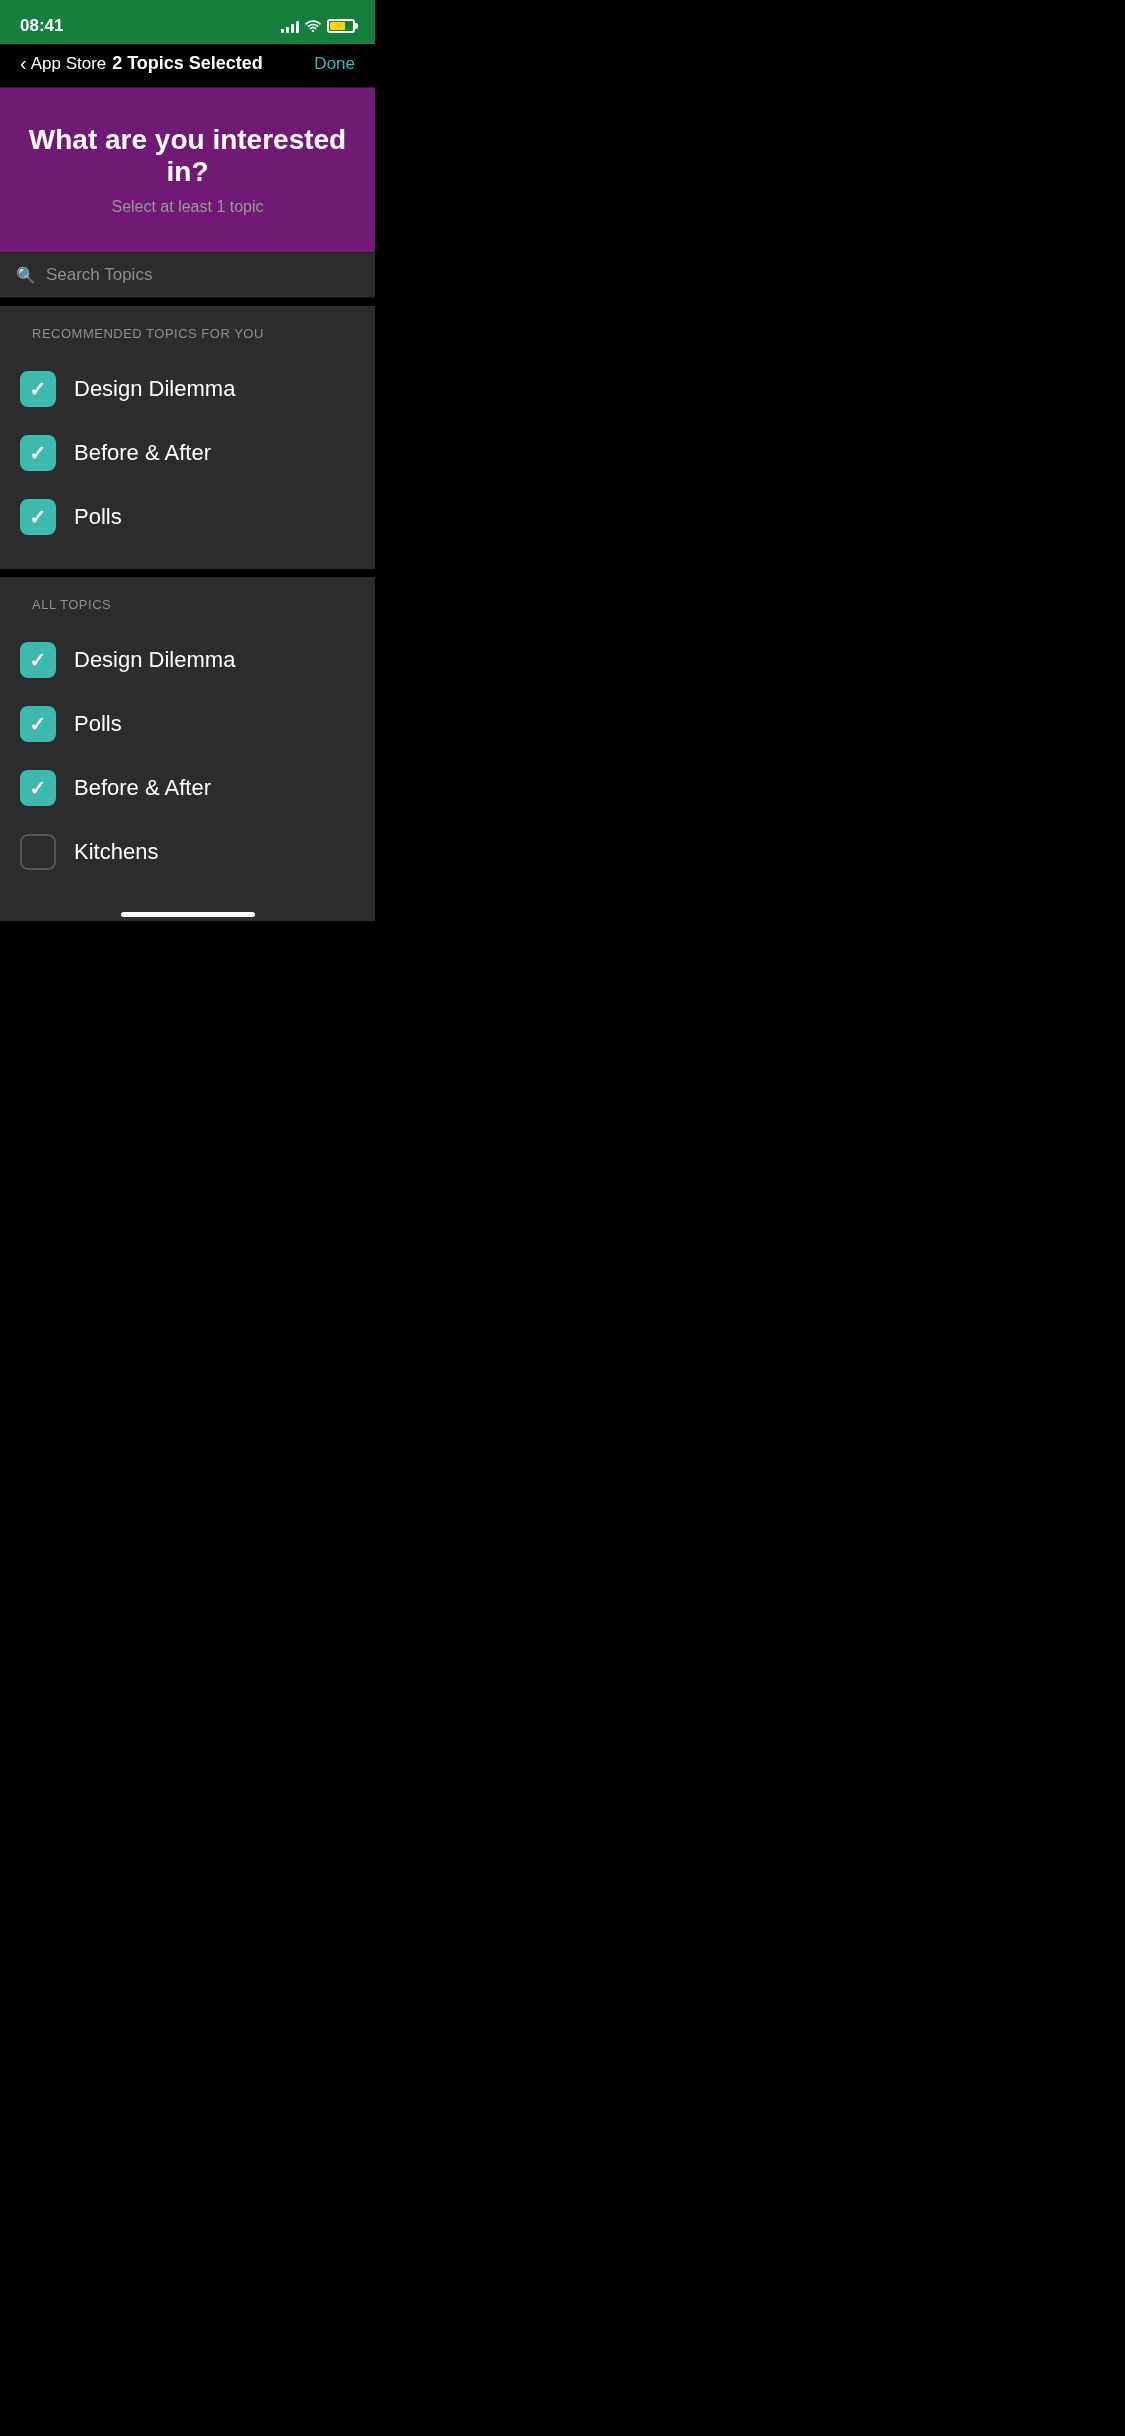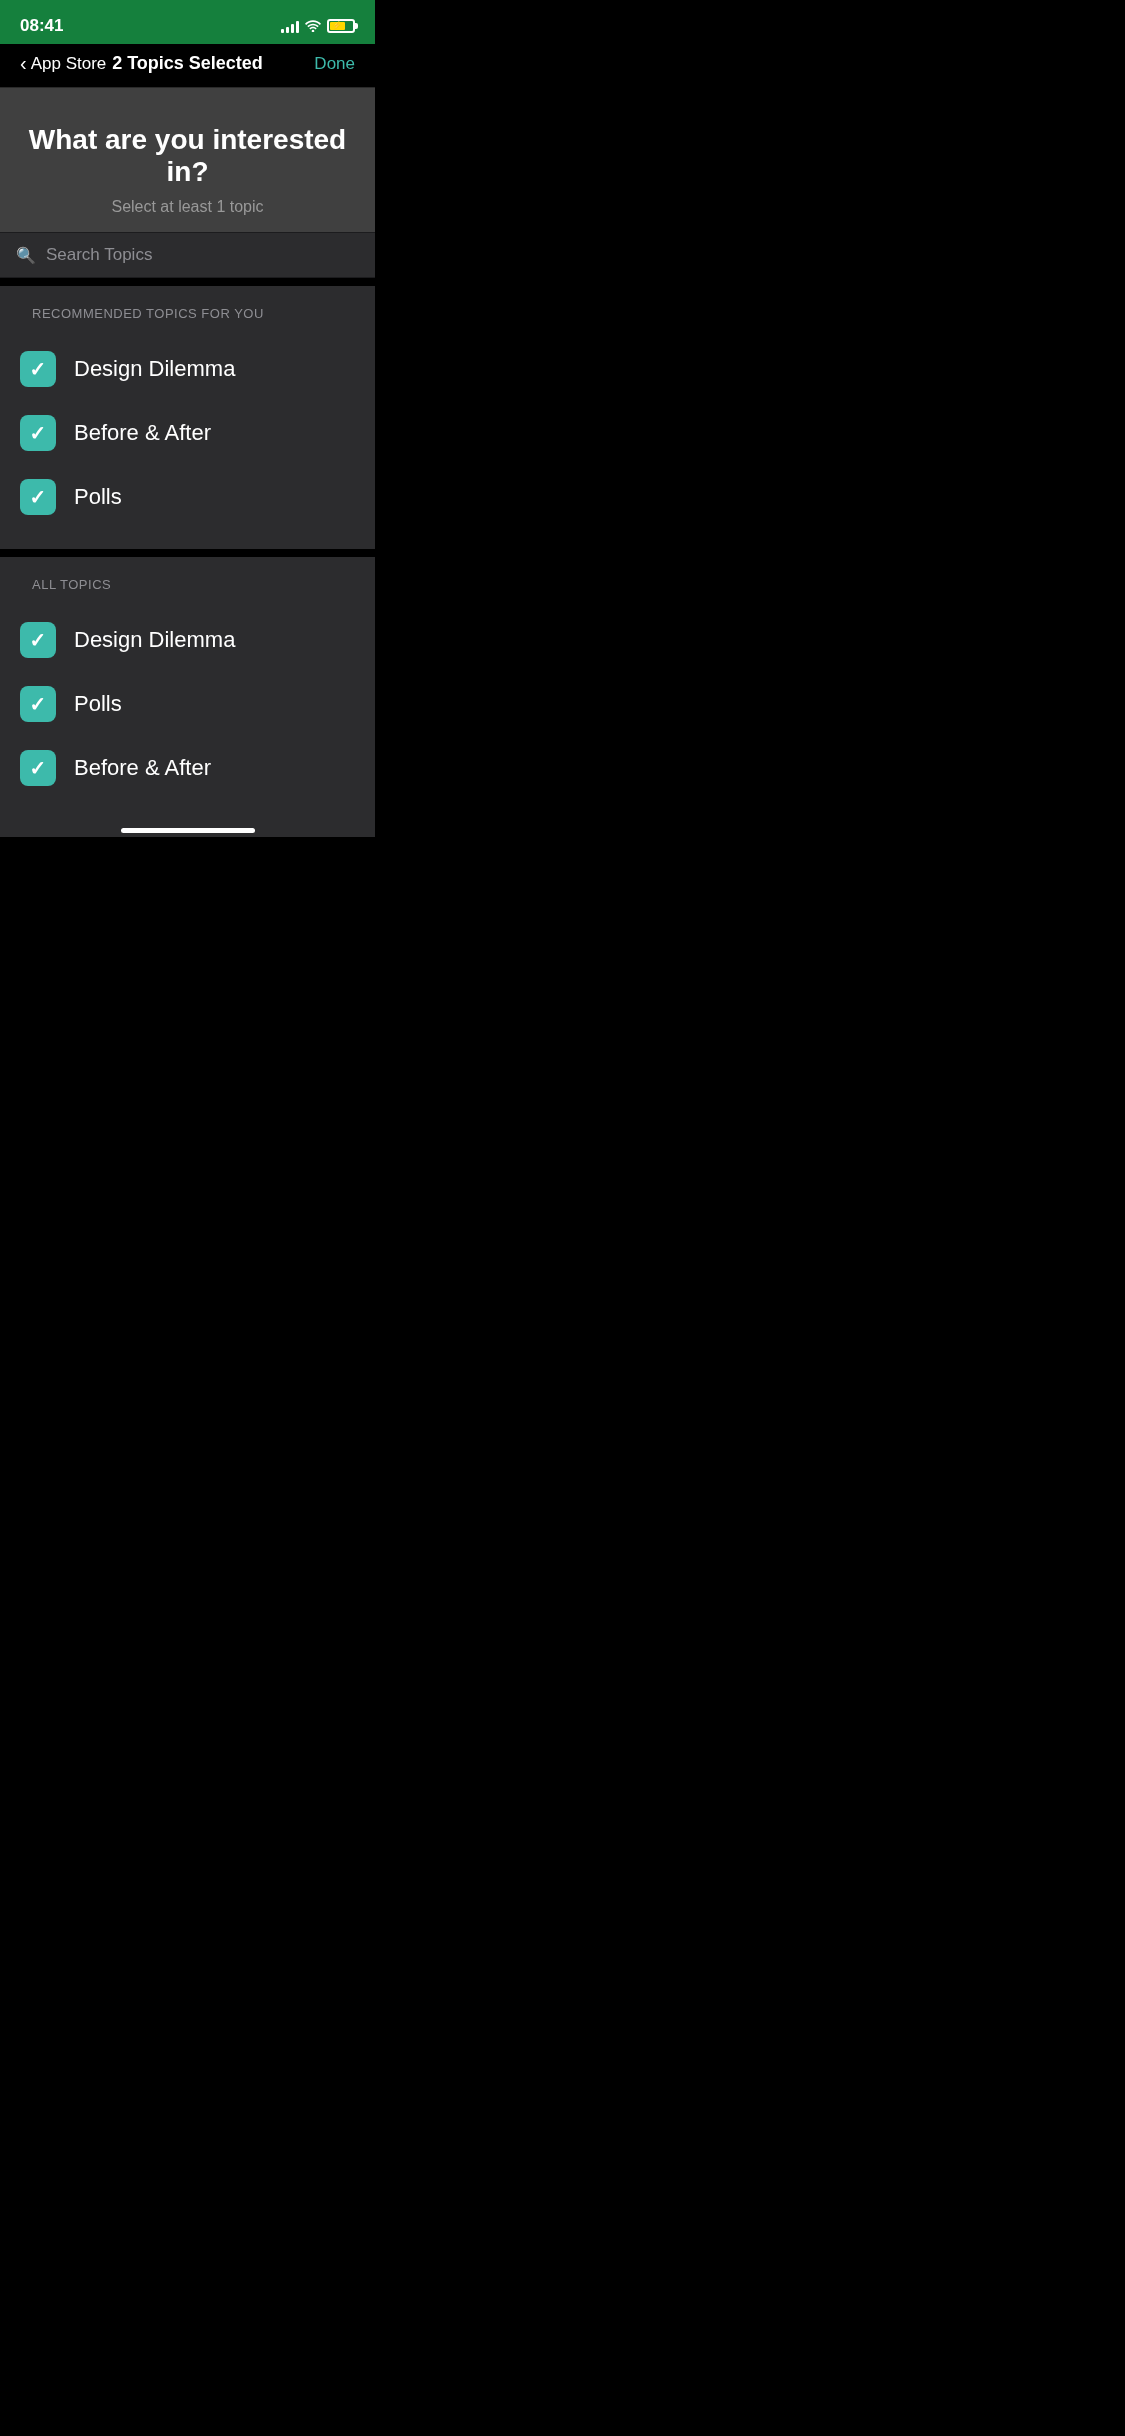--- a/index.html
+++ b/index.html
@@ -115,23 +115,23 @@
       transform: translateX(-50%);
     }
     .nav-done {
       color: #3dbaab;
       font-size: 17px;
       font-weight: 500;
     }
 
     
     .header-section {
-      background: #404040;
+      background: #701a75;
       text-align: center;
-      padding: 36px 20px 16px 20px;
+      padding: 36px 20px 36px 20px;
     }
     .header-title {
       font-size: 28px;
       font-weight: 700;
       color: #fff;
       margin-bottom: 10px;
     }
     .header-subtitle {
       font-size: 16px;
       color: #999;
@@ -331,18 +331,22 @@
           <span class="checkmark">✓</span>
         </div>
         <span class="topic-label">Polls</span>
       </div>
       <div class="topic-item">
         <div class="checkbox checked">
           <span class="checkmark">✓</span>
         </div>
         <span class="topic-label">Before &amp; After</span>
       </div>
+      <div class="topic-item">
+        <div class="checkbox unchecked"></div>
+        <span class="topic-label">Kitchens</span>
+      </div>
     </div>
 </div>
 
 <div class="home-indicator">
   <div class="home-bar"></div>
 </div>
 
 </body></html>

